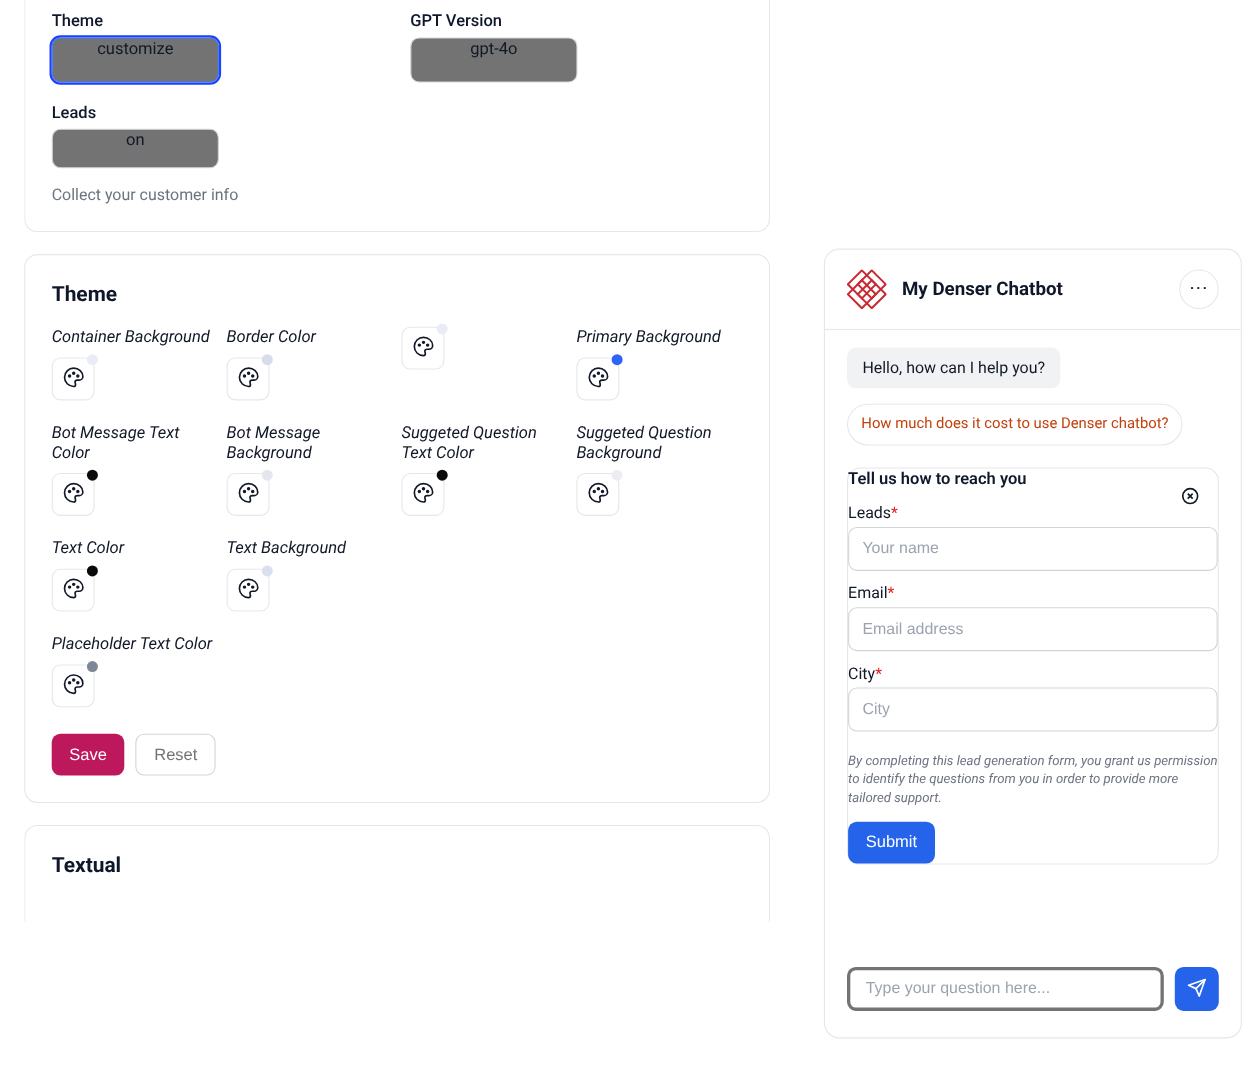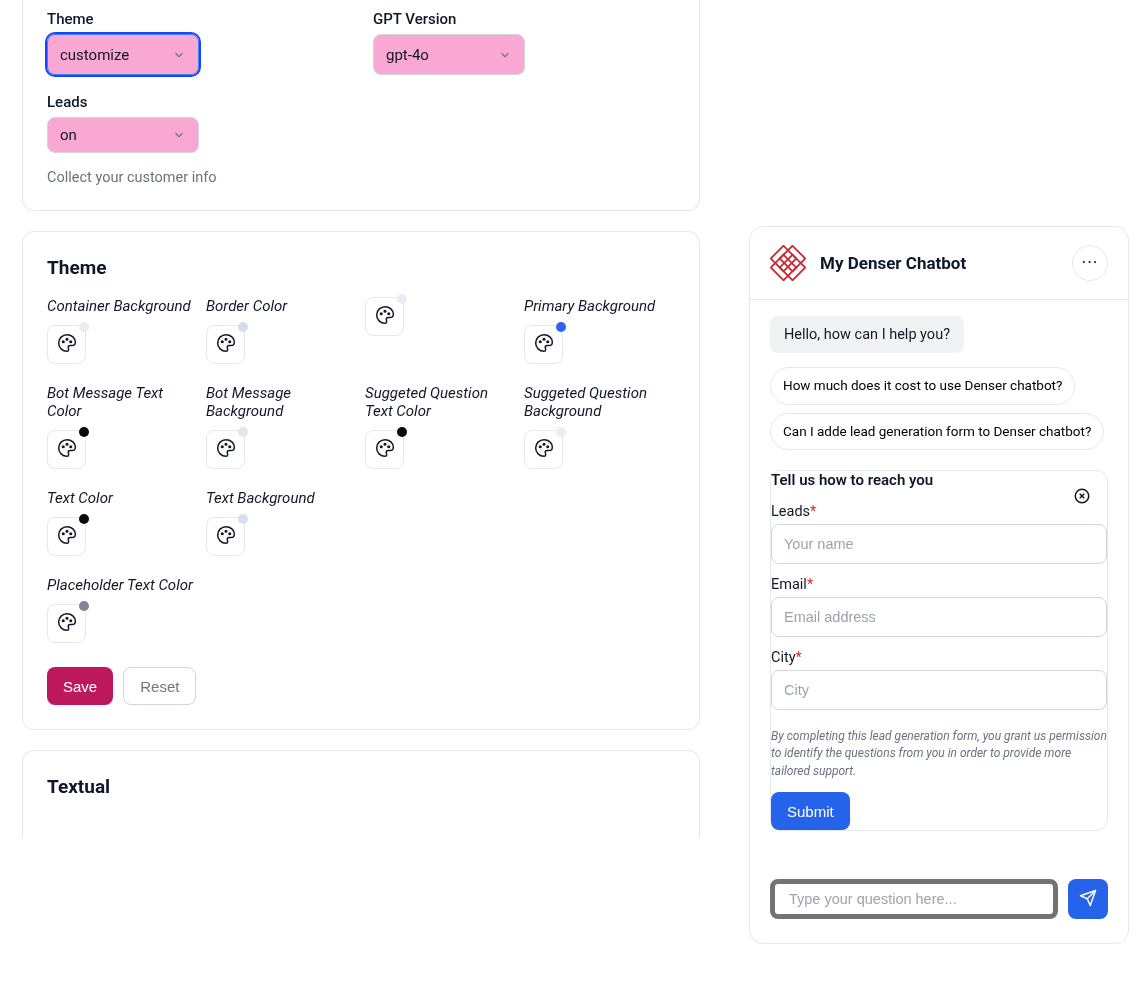--- a/index.html
+++ b/index.html
@@ -59,28 +59,29 @@
     font-weight: 500;
     color: #0f172a;
     margin-bottom: 6px;
   }
 
   .select-like {
     width: 152px;
     height: 41px;
     border: 1px solid #d1d5db;
     border-radius: 8px;
-    background: #f9a8d4;
+    background: #737373;
     display: flex;
     align-items: center;
     justify-content: space-between;
     padding: 0 12px;
     font-size: 15px;
     color: #111827;
     position: relative;
+    flex-direction: column;
   }
   .select-like.focused {
     outline: 2px solid #1e40ff;
     outline-offset: 0px;
     border-color: #3b82f6;
   }
   .select-caret {
     color: #6b7280;
     display: inline-flex;
   }
@@ -222,21 +223,21 @@
     color: #111827;
     font-size: 14.5px;
     padding: 10px 14px;
     border-radius: 8px;
     display: inline-block;
     margin-bottom: 14px;
   }
   .sugg {
     border: 1px solid #e5e7eb;
     background: #fff;
-    color: #000000;
+    color: #c2410c;
     font-size: 13.5px;
     padding: 9px 12px;
     border-radius: 999px;
     margin-bottom: 8px;
     display: inline-block;
     line-height: 1.3;
     text-align: center;
   }
   .sugg-wrap { display: flex; flex-direction: column; align-items: flex-start; }
 
@@ -299,21 +300,21 @@
 
   .chat-input-row {
     display: flex;
     gap: 10px;
     padding: 18px 20px 24px 20px;
     align-items: center;
   }
   .chat-input {
     flex: 1;
     height: 40px;
-    border: 5px solid #737373;
+    border: 3px solid #737373;
     border-radius: 8px;
     padding: 0 14px;
     font-size: 14.5px;
   }
   .chat-input::placeholder { color: #9ca3af; }
   .send-btn {
     width: 40px;
     height: 40px;
     border-radius: 8px;
     background: #2563eb;
@@ -533,21 +534,20 @@
       <div class="more-btn">
         <span>···</span>
       </div>
     </div>
 
     <div class="chat-body">
       <div class="bot-bubble">Hello, how can I help you?</div>
 
       <div class="sugg-wrap" id="sugg-wrap">
           <div class="sugg">How much does it cost to use Denser chatbot?</div>
-          <div class="sugg">Can I adde lead generation form to Denser chatbot?</div>
         </div>
 
       <div class="lead-card">
         <span class="close-circle">
           <svg viewBox="0 0 24 24" width="18" height="18" fill="none" stroke="#111827" stroke-width="2">
             <circle cx="12" cy="12" r="9"></circle>
             <line x1="9" y1="9" x2="15" y2="15"></line>
             <line x1="15" y1="9" x2="9" y2="15"></line>
           </svg>
         </span>

